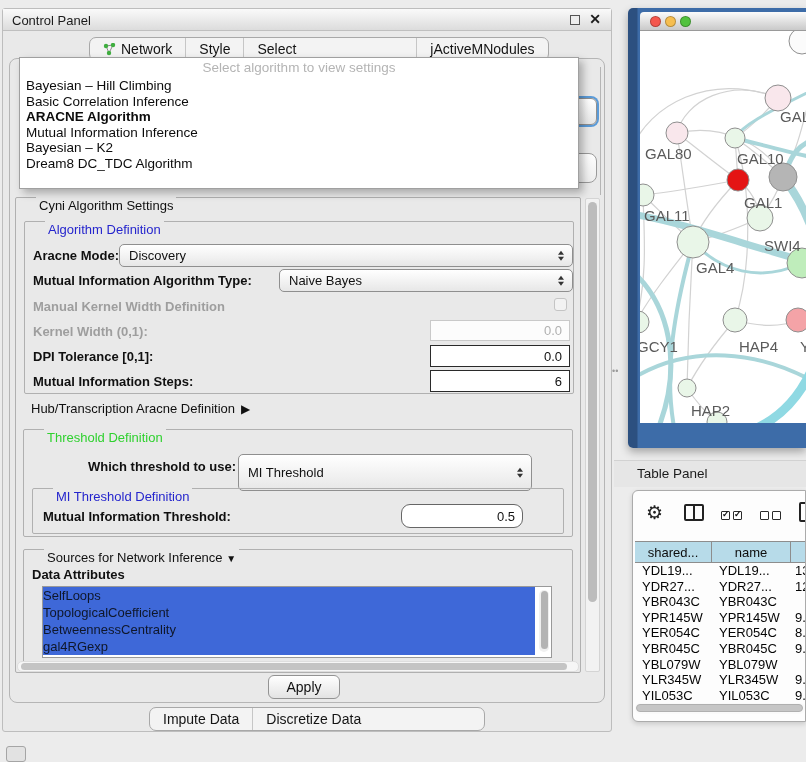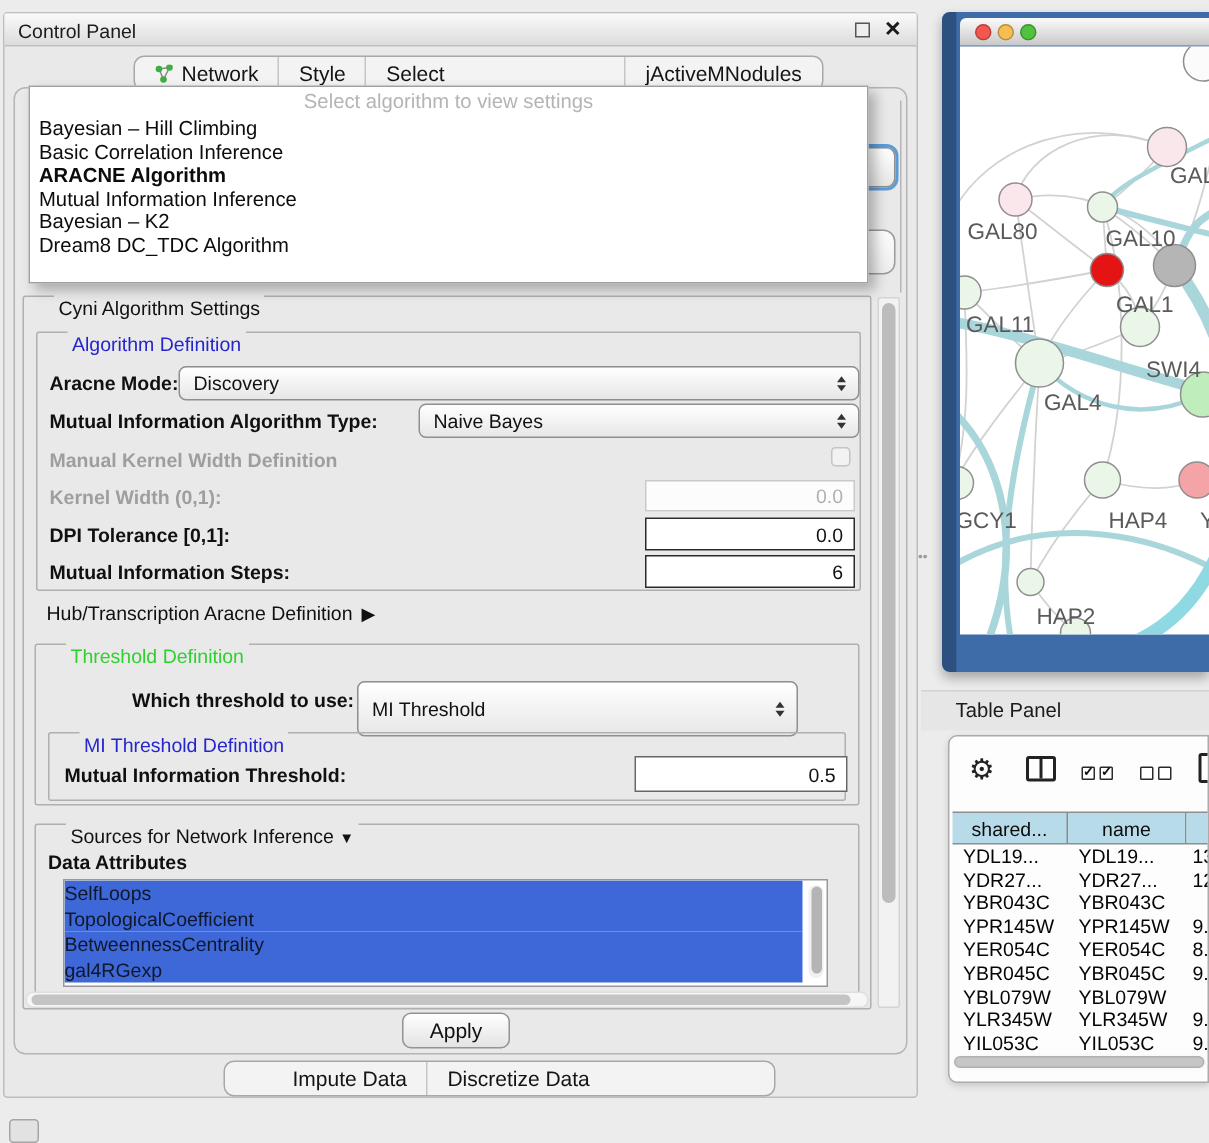--- a/index.html
+++ b/index.html
@@ -75,21 +75,21 @@
   #attr-vscroll .thumb { position:absolute; left:1.5px; top:1px; width:7px; height:58px; background:#b4b4b4; border-radius:4px; }
 
   #hub-row { position:absolute; left:28px; top:392px; font-size:13px; color:#101010; white-space:nowrap; }
   #hub-arrow { font-size:12px; margin-left:6px; }
 
   #apply-btn { position:absolute; left:265px; top:666px; width:72px; height:24px;
     background:linear-gradient(#ffffff,#e3e3e3); border:1px solid #939393; border-radius:6px;
     display:flex; align-items:center; justify-content:center; font-size:14px; }
 
   #bottom-tabs { position:absolute; left:146px; top:698px; height:24px; display:flex;
-    background:#f3f3f3; border:1px solid #a8a8a8; border-radius:7px; overflow:hidden;padding-left:32px; }
+    background:#f3f3f3; border:1px solid #a8a8a8; border-radius:7px; overflow:hidden; }
 
   
   #splitter-dot { position:absolute; left:612px; top:369px; width:4px; height:10px; color:#9a9a9a; font-size:9px; line-height:5px; }
   #mini-float-btn { position:absolute; left:6px; top:746px; width:20px; height:16px; background:#e2e2e2; border:1px solid #a5a5a5; border-radius:3px; }
 
   
   #net-frame { position:absolute; left:628px; top:8px; width:178px; height:440px;
     background:linear-gradient(90deg,#2c5080 0px,#2c5080 9px,#3d6ca8 10px);
     border-radius:5px 0 0 5px; box-shadow:0 4px 8px rgba(0,0,0,.3); }
   #net-titlebar { position:absolute; left:12px; top:4px; width:166px; height:19px;
@@ -237,21 +237,21 @@
         <span>MI Threshold</span>
         <span class="stepper">
             <span class="up"></span>
             <span class="dn"></span>
           </span>
       </div>
 
       <div class="group" style="left:8px; top:58px; width:532px; height:46px;">
         <span class="legend blue">MI Threshold Definition</span>
         <span class="lbl" style="left:10px; top:20px;">Mutual Information Threshold:</span>
-        <div class="tfield" style="left:390px; top:15px; width:142px; height:24px; border-color:#666;">
+        <div class="tfield" style="left:368px; top:15px; width:122px; height:24px; border-color:#666;border-radius:9px;">
           <span>0.5</span>
         </div>
       </div>
     </div>
 
     <div class="group" style="left:20px; top:540px; width:550px; height:118px;">
       <span class="legend"><span>Sources for Network Inference</span> <span style="font-size:10px;">▼</span></span>
       <span class="lbl" style="left:8px; top:17px;">Data Attributes</span>
       <div id="attr-list" style="left:18px; top:36px; width:510px; height:72px;">
         <div id="attr-items">

